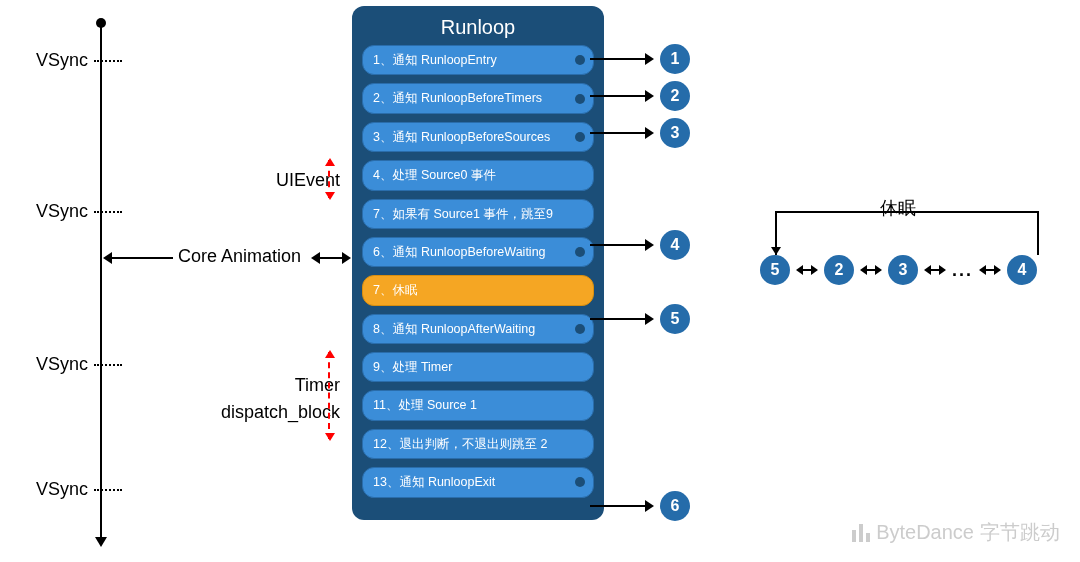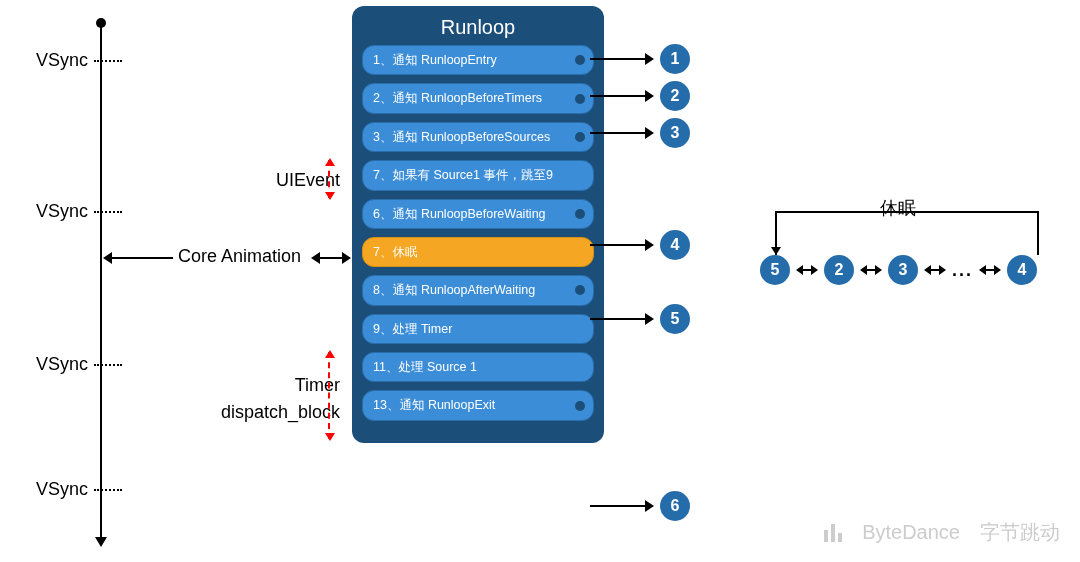--- a/index.html
+++ b/index.html
@@ -171,21 +171,21 @@
     top:200px;
     left:762px;
     width:288px;
     height:60px;
   }
   .sleep-label{position:absolute;top:196px;left:880px;font-size:18px;}
 
   .watermark{
     position:absolute;
     right:20px;bottom:16px;
-    display:flex;align-items:center;gap:20px;
+    display:flex;align-items:center;gap:6px;
     color:#ccc;font-size:20px;font-weight:500;
   }
   .watermark .bars{display:flex;align-items:flex-end;gap:3px;}
   .watermark .bars span{display:block;width:4px;background:#ccc;}
   .watermark .bars span:nth-child(1){height:12px;}
   .watermark .bars span:nth-child(2){height:18px;}
   .watermark .bars span:nth-child(3){height:9px;}
 </style>
 </head>
 <body>
@@ -207,26 +207,28 @@
   <span>Timer</span><br>
   <span>dispatch_block</span>
 </div>
 <div class="red-span" style="top:352px;height:87px"></div>
 
 <div class="runloop-box">
   <div class="runloop-title">Runloop</div>
   <div class="step observable">1、通知 RunloopEntry</div>
   <div class="step observable">2、通知 RunloopBeforeTimers</div>
   <div class="step observable">3、通知 RunloopBeforeSources</div>
+  <div class="step">4、处理 Source0 事件</div>
   <div class="step">7、如果有 Source1 事件，跳至9</div>
   <div class="step observable">6、通知 RunloopBeforeWaiting</div>
   <div class="step sleep">7、休眠</div>
   <div class="step observable">8、通知 RunloopAfterWaiting</div>
   <div class="step">9、处理 Timer</div>
   <div class="step">11、处理 Source 1</div>
+  <div class="step">12、退出判断，不退出则跳至 2</div>
   <div class="step observable">13、通知 RunloopExit</div>
 </div>
 
 <div class="out-arrow" style="top:58px"></div>
 <div class="circle" style="top:44px">1</div>
 <div class="out-arrow" style="top:95px"></div>
 <div class="circle" style="top:81px">2</div>
 <div class="out-arrow" style="top:132px"></div>
 <div class="circle" style="top:118px">3</div>
 <div class="out-arrow" style="top:244px"></div>

